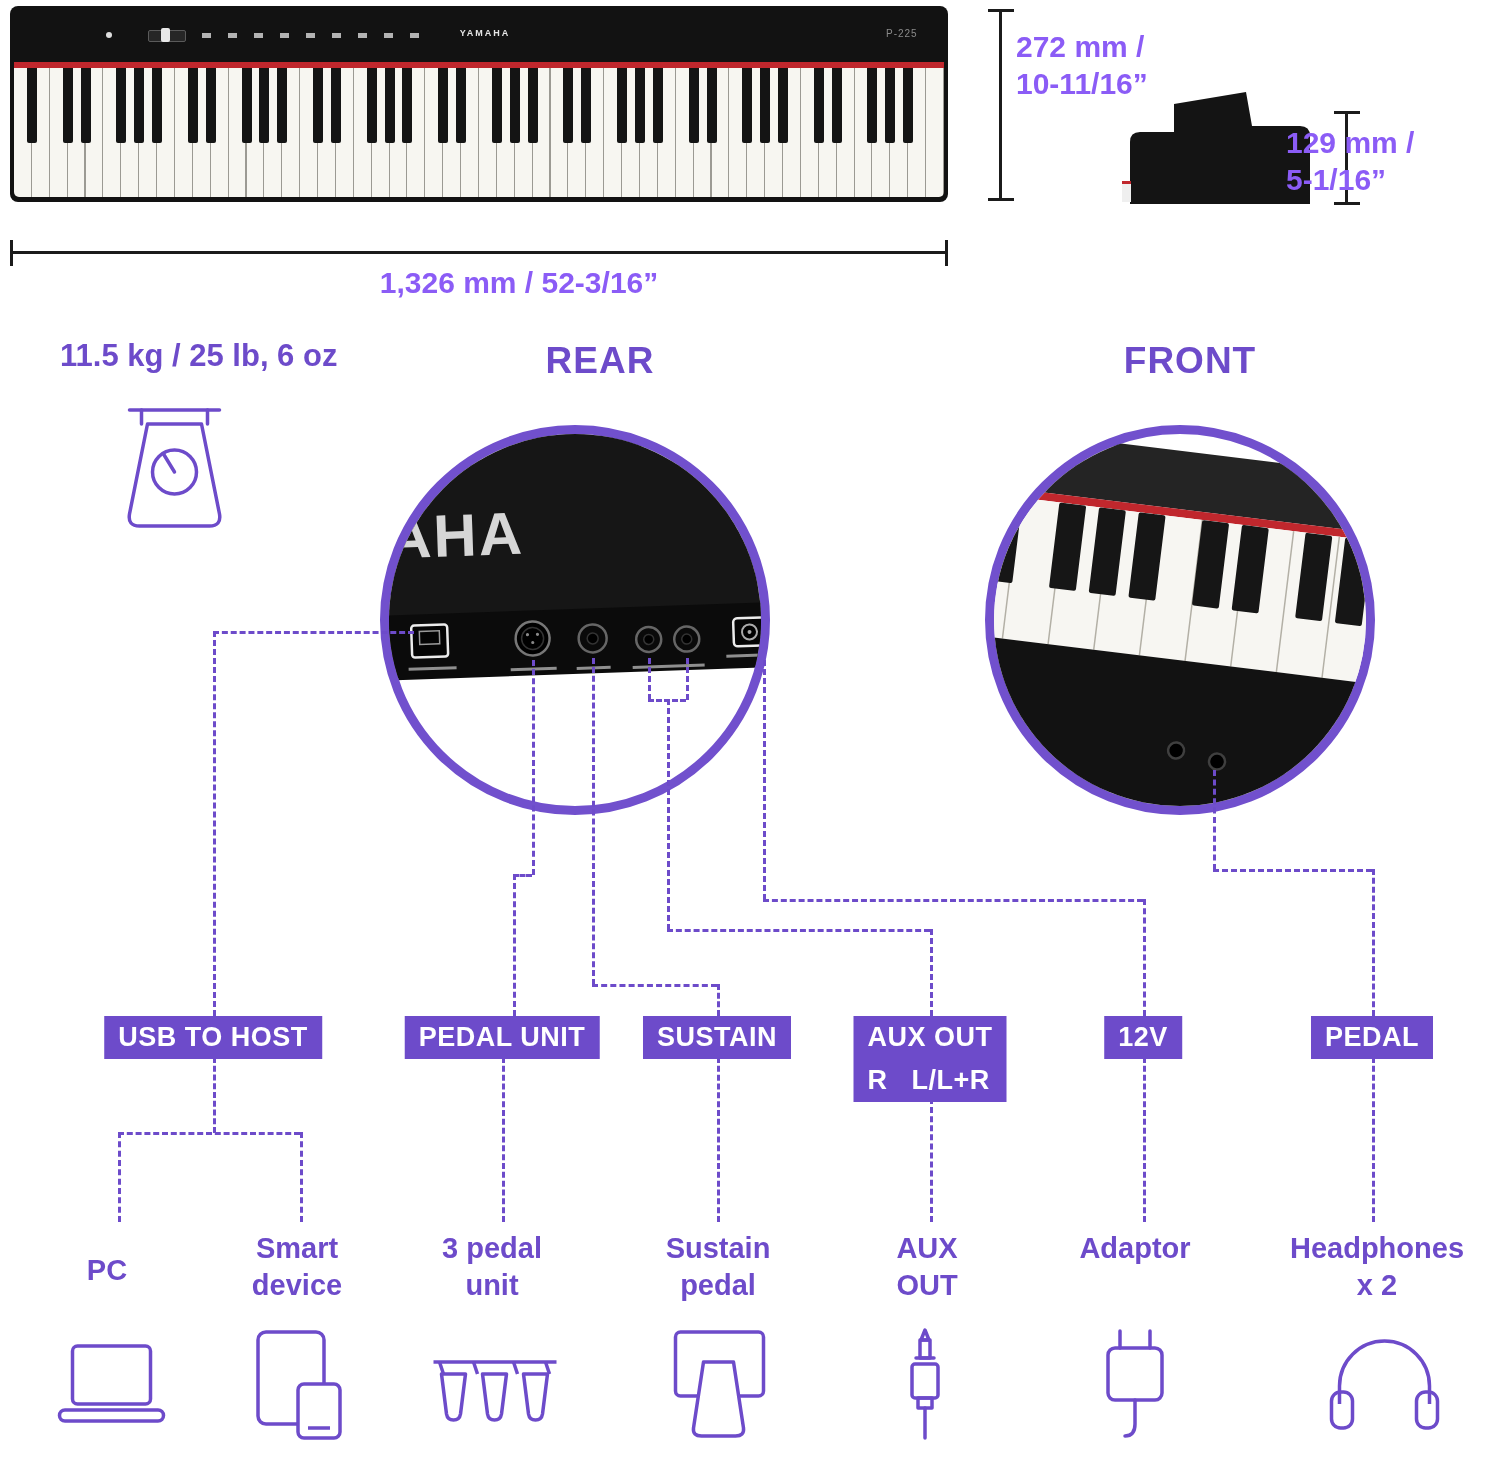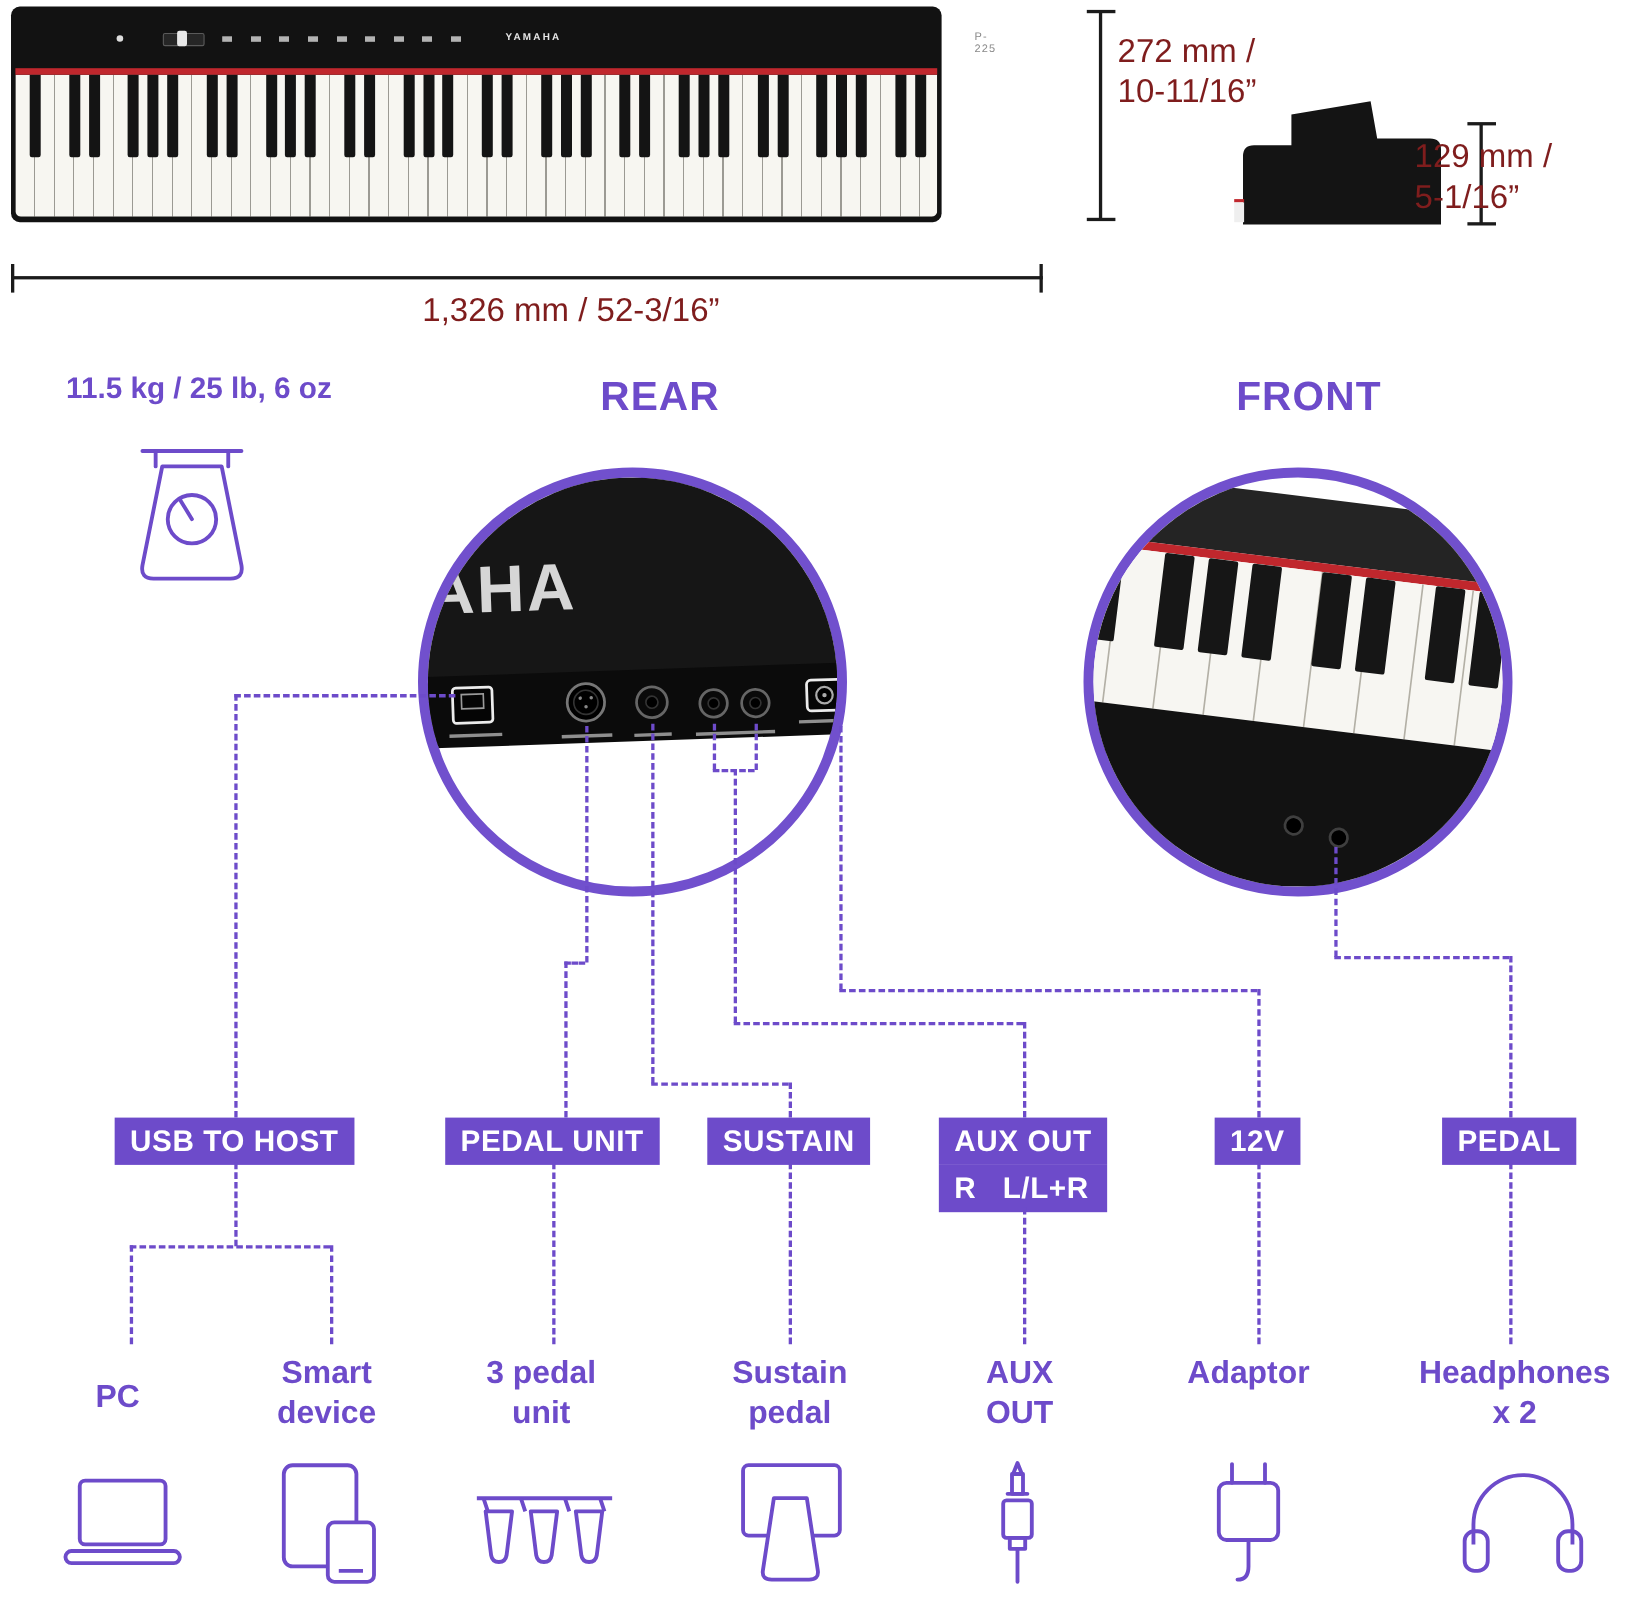--- a/index.html
+++ b/index.html
@@ -1,53 +1,53 @@
 <!DOCTYPE html>
 <html><head>
 <meta charset="utf-8">
 <style>
   html,body{margin:0;padding:0;background:#fff;}
   #stage{position:relative;width:1500px;height:1460px;background:#fff;overflow:hidden;
          font-family:"Liberation Sans",sans-serif;}
   
-  #piano{position:absolute;left:10px;top:6px;width:846px;height:196px;background:#121212;border-radius:8px;}
+  #piano{position:absolute;left:10px;top:6px;width:938px;height:196px;background:#121212;border-radius:8px;}
   #ctrl{position:absolute;left:0;top:0;right:0;height:56px;}
   .pwr-dot{position:absolute;left:96px;top:26px;width:6px;height:6px;border-radius:50%;background:#ddd;}
   .slider{position:absolute;left:138px;top:24px;width:36px;height:10px;background:#262626;border:1px solid #5a5a5a;border-radius:2px;}
   .slider .knob{position:absolute;left:12px;top:-3px;width:9px;height:14px;background:#e8e8e8;border-radius:2px;}
   .btnrow{position:absolute;left:192px;top:27px;width:232px;height:5px;opacity:.85;
           background:repeating-linear-gradient(90deg,#cfcfcf 0 9px,transparent 9px 26px);}
   .logo{position:absolute;left:440px;top:22px;width:70px;text-align:center;color:#e6e6e6;
         font-size:9px;font-weight:700;letter-spacing:2px;}
   .model{position:absolute;left:876px;top:22px;color:#8a8a8a;font-size:10px;letter-spacing:1px;}
   #felt{position:absolute;left:4px;right:4px;top:56px;height:6px;background:#c0272d;}
   #keybed{position:absolute;left:4px;right:4px;top:62px;bottom:5px;background:#f7f6f1;
           background-image:repeating-linear-gradient(90deg,transparent 0 16.8px,rgba(80,78,70,.55) 16.8px 17.885px);
           border-radius:0 0 5px 5px;overflow:hidden;}
   .black-key{position:absolute;top:0;width:10px;height:58%;background:#141414;border-radius:0 0 2px 2px;}
   
   .dl{position:absolute;background:#1b1b1b;}
-  .dim-text{position:absolute;font-size:30px;line-height:37px;font-weight:400;color:#7f1d1d;}
+  .dim-text{position:absolute;font-size:30px;line-height:37px;font-weight:700;color:#8b5cf6;}
   
   .view-circle{position:absolute;width:372px;height:372px;border:9px solid #7150cd;border-radius:50%;
                background:#fff;overflow:hidden;}
   .view-title{position:absolute;transform:translateX(-50%);font-size:37px;font-weight:700;color:#6d4bca;letter-spacing:1px;}
   
   .dv{position:absolute;width:0;border-left:3px dashed #6d4bca;}
   .dh{position:absolute;height:0;border-top:3px dashed #6d4bca;}
   
   .badge{position:absolute;transform:translateX(-50%);text-align:left;border-radius:14px;}
   .badge span{display:block;background:#6d4bca;color:#fff;font-size:27px;font-weight:700;
               padding:6px 14px;letter-spacing:.5px;white-space:pre;}
   
   .target-label{position:absolute;transform:translateX(-50%);text-align:center;color:#6d4bca;
                 font-size:29px;font-weight:700;line-height:37px;white-space:nowrap;}
   .target-label span{display:block;}
   .icon{position:absolute;transform:translateX(-50%);color:#6d4bca;}
-  .weight-text{position:absolute;font-size:27px;font-weight:700;color:#6d4bca;}
+  .weight-text{position:absolute;font-size:31px;font-weight:700;color:#6d4bca;}
 </style>
 </head>
 <body>
 
 <div id="stage">
 
   <div id="piano">
     <div id="ctrl">
       <div class="pwr-dot"></div>
       <div class="slider">

